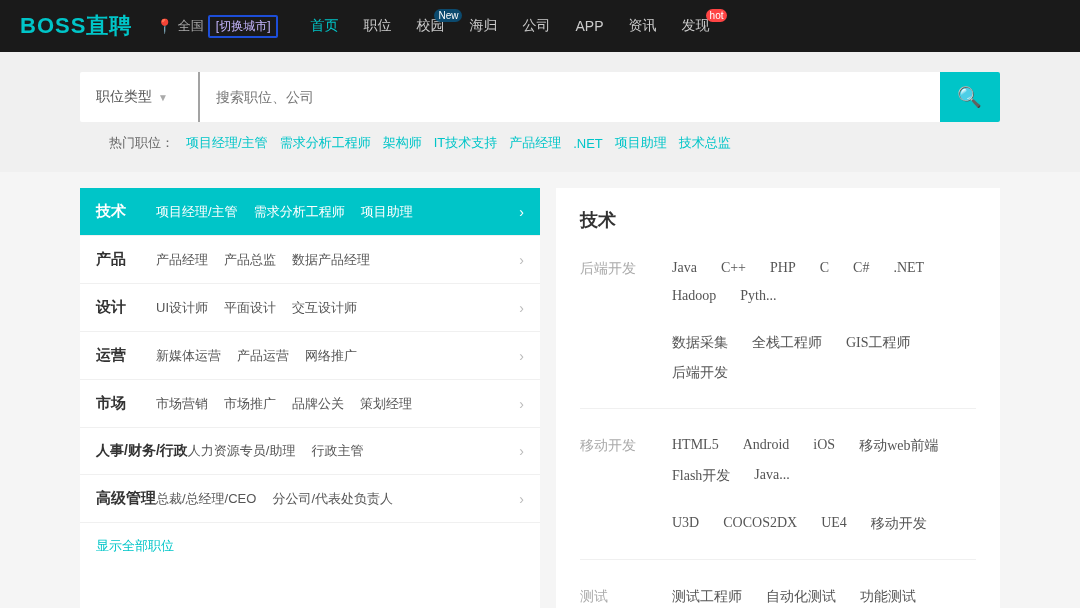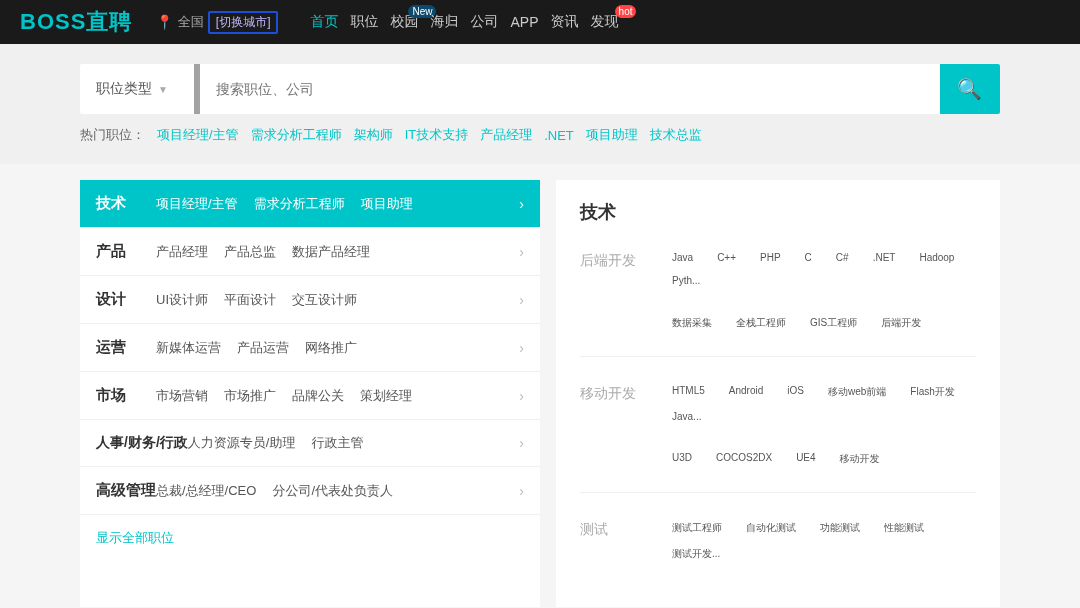--- a/index.html
+++ b/index.html
@@ -1,39 +1,39 @@
 <!DOCTYPE html>
 <html><head>
   <meta charset="utf-8">
   <style>
     * { margin: 0; padding: 0; box-sizing: border-box; }
     body { font-family: "Microsoft YaHei", "PingFang SC", sans-serif; background: #f5f5f5; width: 1080px; overflow-x: hidden; }
 
     
-    .nav { background: #1a1a1a; height: 44px; display: flex; align-items: center; padding: 0 20px; gap: 24px; }
+    .nav { background: #1a1a1a; height: 52px; display: flex; align-items: center; padding: 0 20px; gap: 24px; }
     .nav-logo { color: #00c5c8; font-size: 22px; font-weight: bold; letter-spacing: 1px; }
     .nav-location { display: flex; align-items: center; gap: 4px; color: #aaa; font-size: 13px; }
     .nav-location-icon { color: #00c5c8; font-size: 14px; }
     .nav-city-switch { color: #c4b5fd; font-size: 12px; border: 2px solid #1d4ed8; padding: 1px 6px; border-radius: 2px; cursor: pointer; }
-    .nav-links { display: flex; align-items: center; gap: 12px; margin-left: 8px; }
+    .nav-links { display: flex; align-items: center; gap: 25px; margin-left: 8px; }
     .nav-link { color: #ccc; font-size: 14px; cursor: pointer; text-decoration: none; position: relative; }
     .nav-link.active { color: #00c5c8; }
     .nav-badge { position: absolute; top: -8px; right: -18px; background: #0c4a6e; color: white; font-size: 10px; padding: 1px 4px; border-radius: 8px; }
     .nav-badge.hot { background: #ff4444; }
 
     
     .search-area { background: #f0f0f0; padding: 20px 80px; }
     .search-box { background: white; display: flex; align-items: center; height: 50px; border-radius: 2px; overflow: hidden; }
-    .search-type { padding: 0 16px; color: #555; font-size: 14px; border-right: 6px solid #a3a3a3; height: 100%; display: flex; align-items: center; gap: 6px; cursor: pointer; min-width: 120px; }
+    .search-type { padding: 0 16px; color: #555; font-size: 14px; border-right: 2px solid #a3a3a3; height: 100%; display: flex; align-items: center; gap: 6px; cursor: pointer; min-width: 120px; }
     .search-type-arrow { color: #aaa; font-size: 10px; }
     .search-input { flex: 1; border: none; outline: none; padding: 0 16px; font-size: 14px; color: #999; }
     .search-btn { background: #00c5c8; width: 60px; height: 100%; display: flex; align-items: center; justify-content: center; cursor: pointer; }
     .search-btn-icon { color: white; font-size: 20px; }
 
-    .hot-jobs { margin-top: 12px; display: flex; align-items: center; gap: 12px; font-size: 13px; }
+    .hot-jobs { margin-top: 12px; display: flex; align-items: center; gap: 12px; font-size: 13px; margin-left: 29px; }
     .hot-label { color: #666; }
     .hot-item { color: #00c5c8; cursor: pointer; }
 
     
     .main { display: flex; background: #f5f5f5; padding: 16px 80px; gap: 0; }
 
     
     .sidebar { width: 460px; background: white; }
     .sidebar-row { display: flex; align-items: center; padding: 14px 16px; border-bottom: 1px solid #f0f0f0; cursor: pointer; position: relative; }
     .sidebar-row.active { background: #00c5c8; }
@@ -46,21 +46,21 @@
     .sidebar-row.active .sidebar-arrow { color: white; }
     .show-all { padding: 14px 16px; color: #00c5c8; font-size: 13px; cursor: pointer; }
 
     
     .right-panel { flex: 1; background: white; padding: 20px 24px; margin-left: 16px; overflow: hidden; }
     .right-title { font-size: 18px; font-weight: bold; color: #333; margin-bottom: 20px; }
     .tech-section { margin-bottom: 24px; }
     .tech-category { color: #aaa; font-size: 14px; min-width: 80px; padding-top: 2px; }
     .tech-row { display: flex; gap: 0; margin-bottom: 6px; margin-top: 26px; }
     .tech-links { display: flex; flex-wrap: wrap; gap: 8px 0; flex: 1; }
-    .tech-link { color: #555; font-size: 10px; cursor: pointer; padding: 2px 12px; }
+    .tech-link { color: #555; font-size: 14px; cursor: pointer; padding: 2px 12px; font-family: Liberation Serif, serif; }
     .tech-section-divider { border: none; border-top: 1px solid #f0f0f0; margin: 16px 0; }
   </style>
 </head>
 <body>
 
 <nav class="nav">
   <span class="nav-logo">BOSS直聘</span>
   <div class="nav-location">
     <span class="nav-location-icon">📍</span>
     <span>全国</span>

